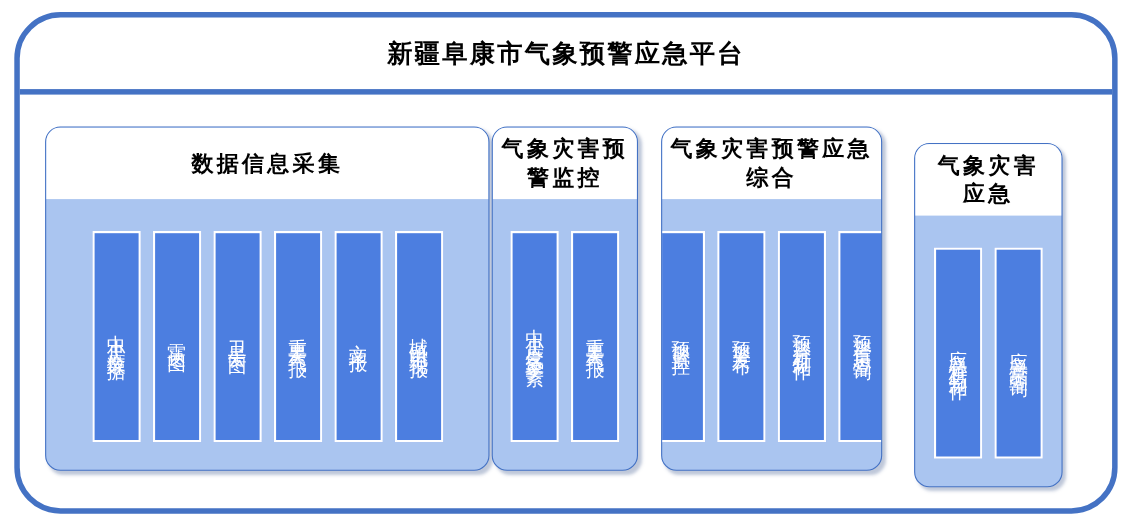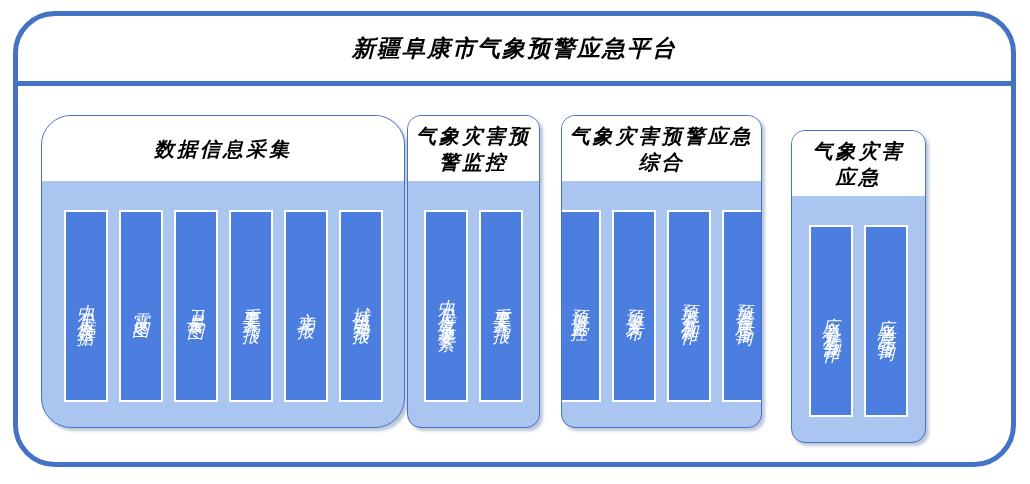--- a/index.html
+++ b/index.html
@@ -5,38 +5,38 @@
   :root{
     --frame-border:#4472C4;
     --section-border:#4472C4;
     --panel-fill:#AAC5F0;
     --bar-fill:#4C7EE0;
     --bar-border:#FFFFFF;
     --bar-text:#FFFFFF;
     --header-text:#000000;
     --background:#FFFFFF;
   }
-  *{box-sizing:border-box;margin:0;padding:0;font-style:italic;}
+  *{box-sizing:border-box;margin:0;padding:0;}
   html,body{width:1030px;height:484px;background:var(--background);
     font-family:"Liberation Sans","DejaVu Sans",sans-serif;}
   .canvas{position:relative;width:1030px;height:484px;background:var(--background);overflow:hidden;}
 
   .frame{position:absolute;left:13px;top:11px;width:1003px;height:456px;
     border:5px solid var(--frame-border);border-radius:42px;background:var(--background);}
 
   .title-bar{height:70px;border-bottom:5px solid var(--frame-border);
     display:flex;align-items:center;justify-content:center;}
   .title{font-size:23px;font-weight:700;letter-spacing:2px;color:var(--header-text);}
 
   .content{display:flex;align-items:flex-start;padding:29px 0 0 23px;}
 
   .box{height:313px;border:1.5px solid var(--section-border);border-radius:14px;
     overflow:hidden;background:var(--panel-fill);
     box-shadow:3px 3px 3px rgba(110,130,170,0.45);flex:none;}
-  .sec0{width:364px;border-radius:30px;}
+  .sec0{width:404px;}
   .sec1{width:133px;margin-left:2px;}
   .sec2{width:201px;margin-left:21px;}
   .sec3{width:135px;margin-left:29px;margin-top:15px;}
 
   .box-header{height:65px;background:#FFFFFF;display:flex;align-items:center;justify-content:center;
     font-size:20px;font-weight:700;letter-spacing:3px;color:var(--header-text);
     text-align:center;white-space:pre-line;line-height:1.3;}
 
   .box-body{height:246.5px;display:flex;justify-content:center;gap:11px;padding-top:29px;}
 

